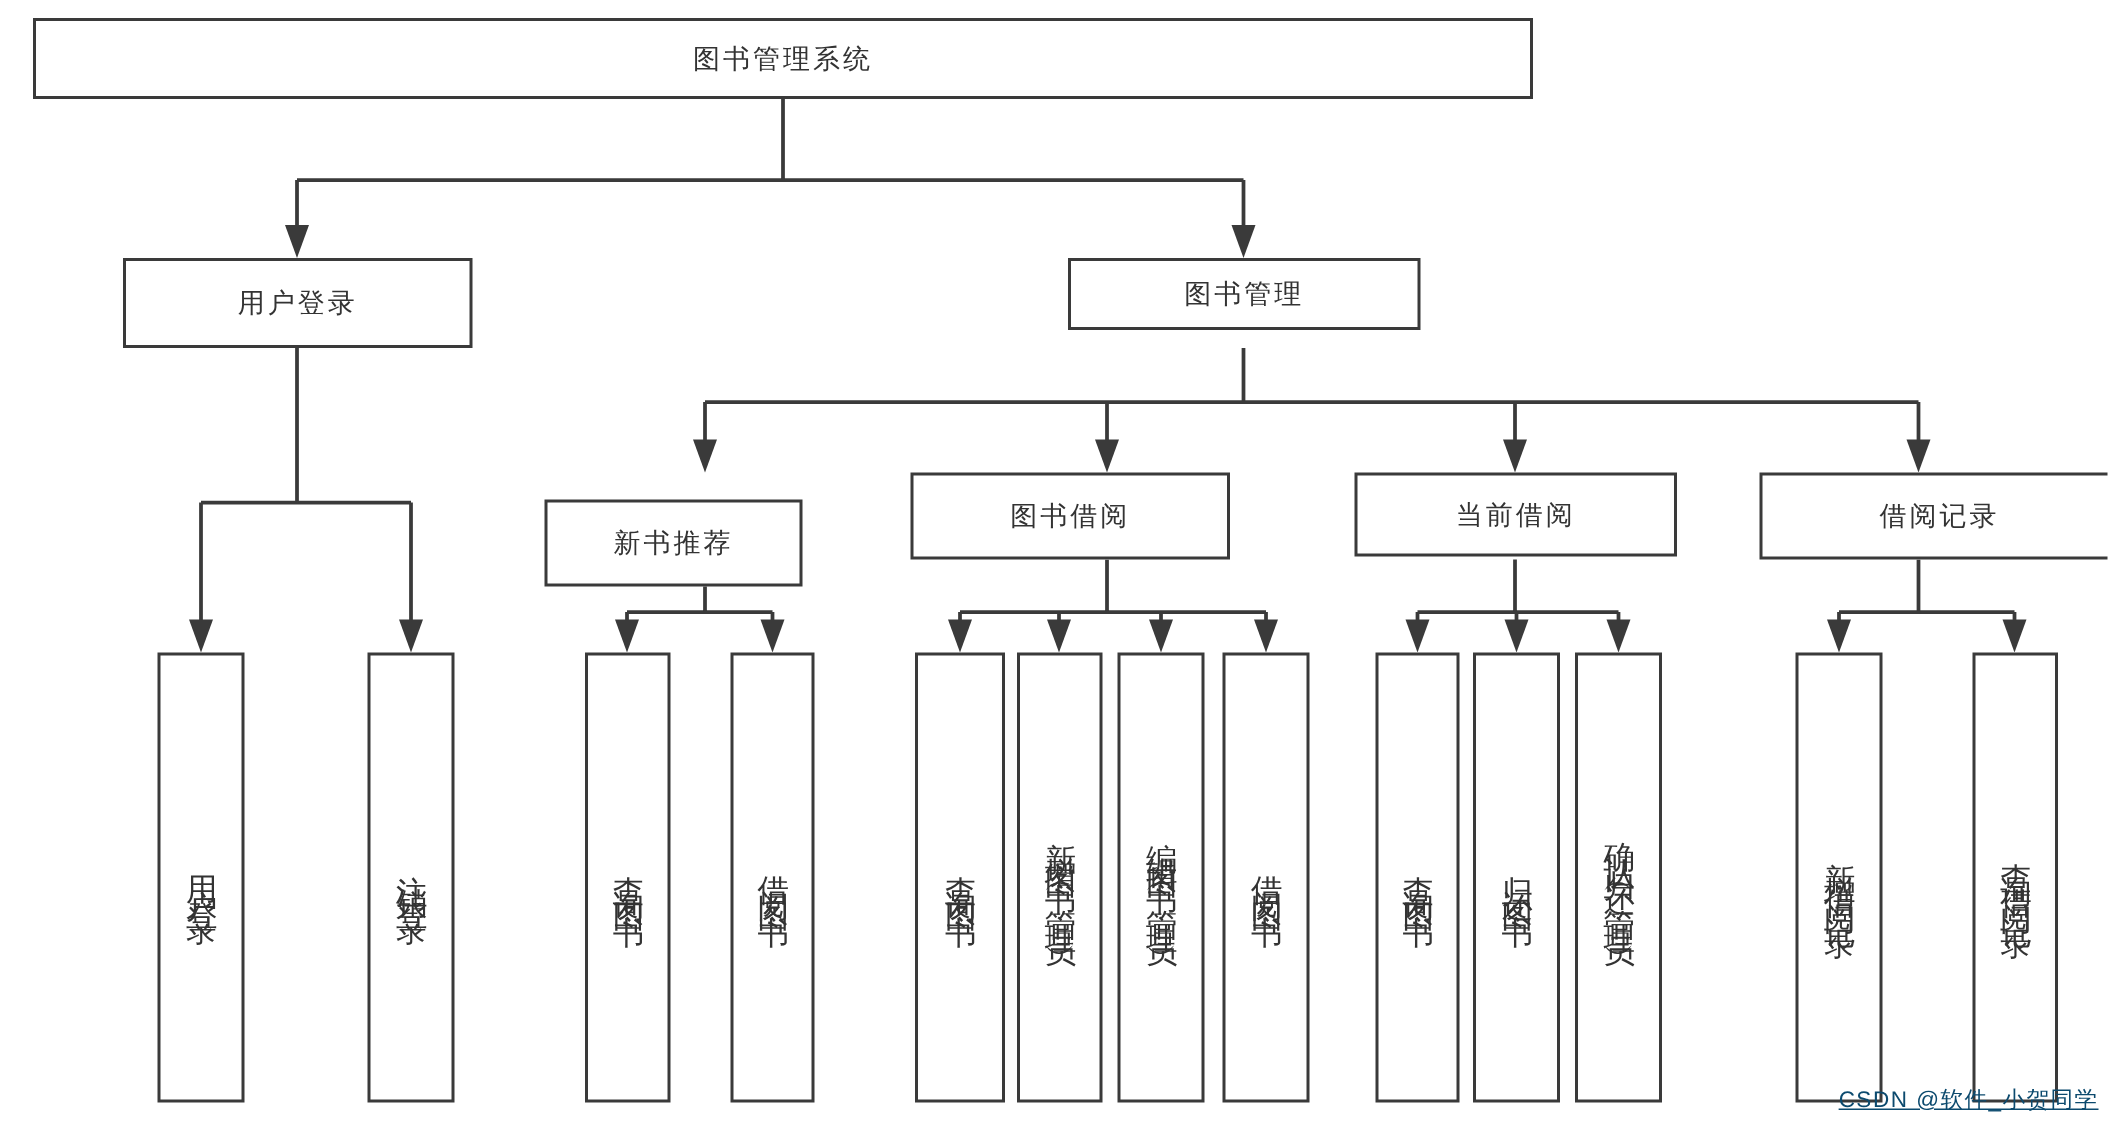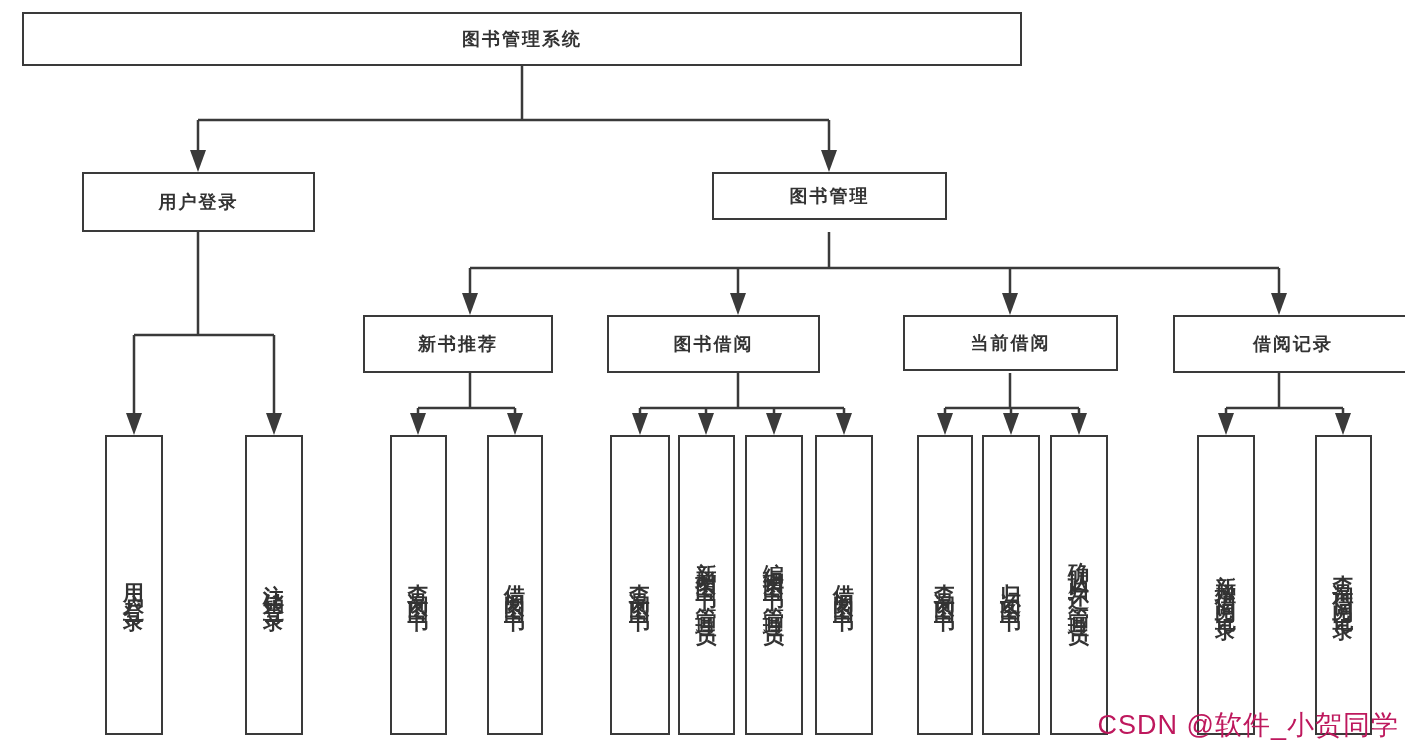--- a/index.html
+++ b/index.html
@@ -6,32 +6,32 @@
   body{
     width:1405px;height:747px;position:relative;overflow:hidden;
     background:#ffffff;
     font-family:"Liberation Sans","DejaVu Sans",sans-serif;
   }
   .node{
     position:absolute;box-sizing:border-box;
     border:2.5px solid #3a3a3a;background:#ffffff;
     display:flex;align-items:center;justify-content:center;
     color:#333333;
-    font-weight:bold;
   }
   .h-node{font-size:18px;letter-spacing:2px;white-space:nowrap}
   .v-node{
     writing-mode:vertical-rl;text-orientation:mixed;
     font-size:21px;letter-spacing:9px;line-height:1;
   }
   #connectors{position:absolute;left:0;top:0;pointer-events:none}
   .watermark{
     position:absolute;right:6px;bottom:4px;
-    font-size:27px;letter-spacing:1px;color:#be185d;z-index:5;
+    font-size:15px;letter-spacing:1px;color:#0c4a6e;z-index:5;
     white-space:nowrap;
+    text-decoration:underline;
   }
 </style>
 </head>
 <body>
 
 <svg id="connectors" width="1405" height="747" viewBox="0 0 1405 747">
   <g stroke="#3a3a3a" stroke-width="2.5" fill="none">
 
     <path d="M522,66 V120 M198,120 H829 M198,120 V152 M829,120 V152"></path>
 
@@ -68,21 +68,21 @@
     <polygon points="1218,413 1234,413 1226,435"></polygon>
     <polygon points="1335,413 1351,413 1343,435"></polygon>
   </g>
 </svg>
 
 <div class="node h-node" style="left:22px;top:12px;width:1000px;height:54px">图书管理系统</div>
 
 <div class="node h-node" style="left:82px;top:172px;width:233px;height:60px">用户登录</div>
 <div class="node h-node" style="left:712px;top:172px;width:235px;height:48px">图书管理</div>
 
-<div class="node h-node" style="left:363px;top:315px;width:190px;height:58px">新书推荐</div>
+<div class="node h-node" style="left:363px;top:333px;width:172px;height:58px">新书推荐</div>
 <div class="node h-node" style="left:607px;top:315px;width:213px;height:58px">图书借阅</div>
 <div class="node h-node" style="left:903px;top:315px;width:215px;height:56px">当前借阅</div>
 <div class="node h-node" style="left:1173px;top:315px;width:240px;height:58px">借阅记录</div>
 
 <div class="node v-node" style="left:105px;top:435px;width:58px;height:300px">用户登录</div>
 <div class="node v-node" style="left:245px;top:435px;width:58px;height:300px">注销登录</div>
 
 <div class="node v-node" style="left:390px;top:435px;width:57px;height:300px">查询图书</div>
 <div class="node v-node" style="left:487px;top:435px;width:56px;height:300px">借阅图书</div>
 

